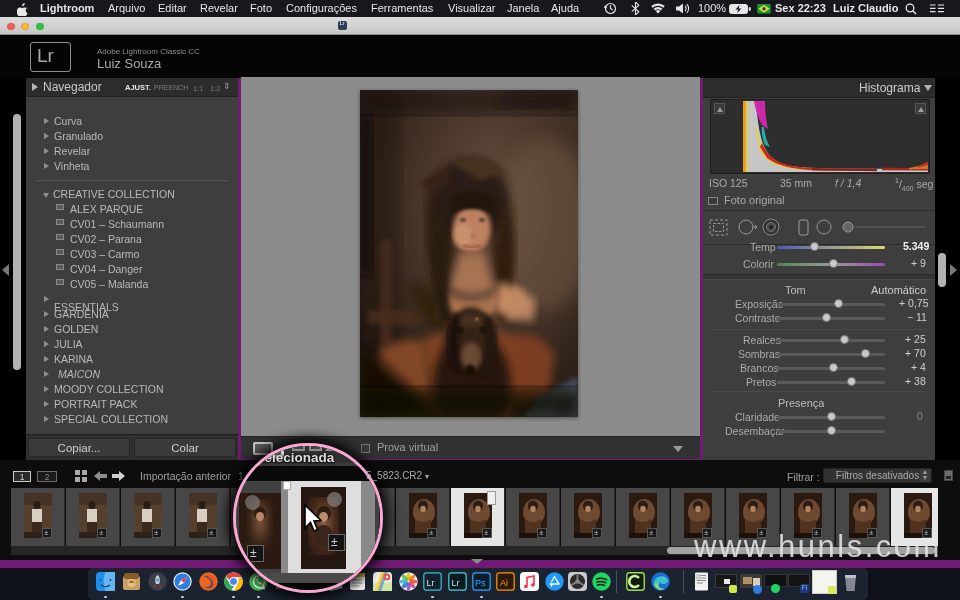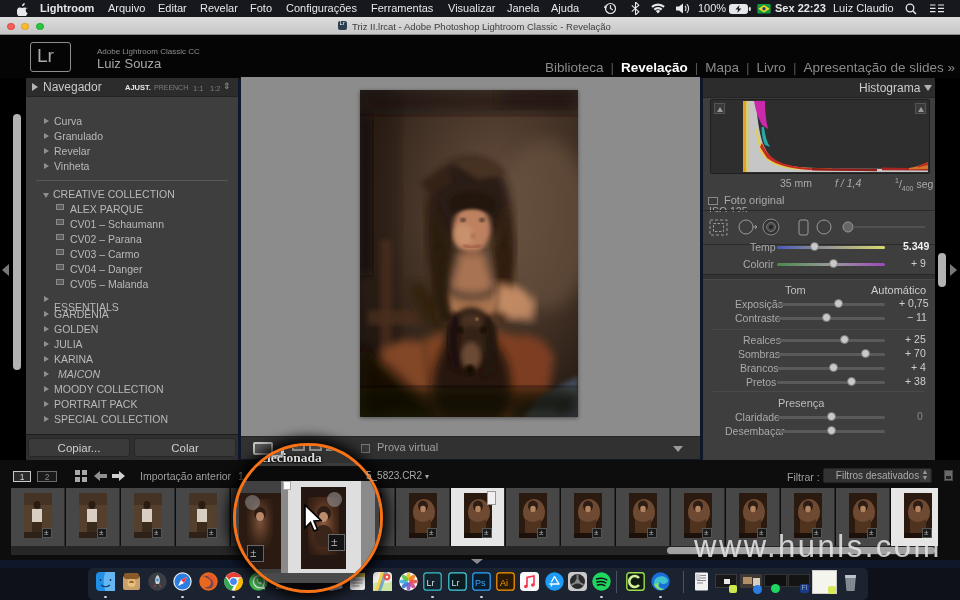--- a/index.html
+++ b/index.html
@@ -1,17 +1,17 @@
 <!DOCTYPE html>
 <html><head>
 <meta charset="utf-8">
 <style>
   * { margin:0; padding:0; box-sizing:border-box; }
   html,body { width:960px; height:600px; overflow:hidden; background:#000; font-family:"Liberation Sans", sans-serif; }
-  #stage { position:relative; width:960px; height:600px; background:#0f172a; }
+  #stage { position:relative; width:960px; height:600px; background:#701a75; }
   .abs { position:absolute; }
   .tx { white-space:nowrap; }
 </style>
 </head>
 <body>
 <div id="stage">
 
   <div class="abs" id="menubar" style="left:0;top:0;width:960px;height:17px;background:#16181d;color:#e6e7e9;font-size:11px;">
     <svg class="abs" style="left:17px;top:2.5px" width="11" height="13" viewBox="0 0 11 13">
         <path fill="#e6e7e9" d="M7.8 0c.1.8-.2 1.6-.7 2.2-.5.6-1.3 1-2 1-.1-.8.3-1.6.7-2.1C6.3.5 7.2.1 7.8 0zM10.3 4.6c-.1.1-1.6.9-1.6 2.7 0 2.1 1.8 2.8 1.9 2.8 0 .1-.3 1-1 2-.6.8-1.2 1.6-2.2 1.6-.9 0-1.2-.5-2.3-.5-1 0-1.4.5-2.3.5-.9 0-1.6-.9-2.2-1.7C-.2 10.3-.6 7.6.5 5.9c.5-.9 1.5-1.4 2.5-1.4.9 0 1.5.5 2.2.5.6 0 1.4-.6 2.5-.5.4 0 1.7.1 2.6 1.3z"></path>
@@ -47,49 +47,45 @@
         <rect x="0.5" y="0.5" width="18" height="9" rx="2" fill="#e6e7e9" stroke="#e6e7e9"></rect>
         <rect x="19.8" y="3" width="2" height="4" rx="1" fill="#e6e7e9"></rect>
         <path d="M10.5 1 6.5 5.4h2.6L8.3 9l4-4.4H9.7z" fill="#16181d"></path>
       </svg>
     <svg class="abs" style="left:757px;top:4px" width="14" height="9.5" viewBox="0 0 14 10">
         <rect width="14" height="10" rx="1" fill="#119b3e"></rect>
         <path d="M7 1 13 5 7 9 1 5z" fill="#f6d819"></path>
         <circle cx="7" cy="5" r="1.8" fill="#1b3c8c"></circle>
       </svg>
     <span class="abs tx" style="left:775px;top:2px;font-weight:bold;">Sex 22:23</span>
-    <span class="abs tx" style="left:833px;top:2px;font-weight:normal;">Luiz Claudio</span>
+    <span class="abs tx" style="left:833px;top:2px;font-weight:bold;">Luiz Claudio</span>
     <svg class="abs" style="left:905px;top:2.5px" width="12" height="12" viewBox="0 0 12 12">
         <circle cx="5" cy="5" r="3.8" fill="none" stroke="#e6e7e9" stroke-width="1.3"></circle>
         <path d="M8 8l3 3" stroke="#e6e7e9" stroke-width="1.5"></path>
       </svg>
     <svg class="abs" style="left:930px;top:3.5px" width="14" height="10" viewBox="0 0 14 10">
         <path d="M0 1h5.5M0 4.3h5.5M0 7.6h5.5M8 1h6M8 4.3h6M8 7.6h6" stroke="#e6e7e9" stroke-width="1.2"></path>
       </svg>
   </div>
 
   <div class="abs" id="titlebar" style="left:0;top:17px;width:960px;height:18px;background:linear-gradient(#dcdcdc,#c7c7c7);border-bottom:1px solid #8a8a8a;">
     <div class="abs" style="left:7px;top:5.5px;width:7.5px;height:7.5px;border-radius:50%;background:#f85f57;border:0.5px solid #d9453c;"></div>
     <div class="abs" style="left:21px;top:5.5px;width:7.5px;height:7.5px;border-radius:50%;background:#fdbb2f;border:0.5px solid #dd9f23;"></div>
     <div class="abs" style="left:36px;top:5.5px;width:7.5px;height:7.5px;border-radius:50%;background:#29c73f;border:0.5px solid #1da62f;"></div>
     <div class="abs" style="left:338px;top:4px;width:9px;height:9px;border-radius:2px;background:#2c3e50;">
         <span style="position:absolute;left:1.5px;top:-1px;color:#fff;font-size:6px;">Lr</span>
       </div>
-    <span class="abs tx" style="left:352px;top:3.5px;font-size:9.5px;color:#3c3c3c;">Triz II.lrcat - Adobe Photoshop Lightroom Classic - Revelação</span>
   </div>
 
   <div class="abs" id="lrheader" style="left:0;top:35px;width:960px;height:43px;background:#050505;">
     <div class="abs" style="left:30px;top:7px;width:41px;height:30px;border:1.5px solid #8e8e8e;border-radius:3px;color:#aaaaaa;font-size:19px;">
         <span style="position:absolute;left:6px;top:2px;">Lr</span>
       </div>
     <span class="abs tx" style="left:97px;top:12px;font-size:8px;color:#8f8f8f;">Adobe Lightroom Classic CC</span>
     <span class="abs tx" style="left:97px;top:21px;font-size:13px;color:#a8a8a8;">Luiz Souza</span>
-    <div class="abs tx" style="left:440px;top:25px;width:515px;font-size:13.5px;color:#8a8a8a;text-align:right;">
-      <span>Biblioteca</span><span style="color:#555;padding:0 7px;">|</span><span style="color:#fff;font-weight:bold;">Revelação</span><span style="color:#555;padding:0 7px;">|</span><span>Mapa</span><span style="color:#555;padding:0 7px;">|</span><span>Livro</span><span style="color:#555;padding:0 7px;">|</span><span>Apresentação de slides »</span>
-    </div>
   </div>
 
   <div class="abs" style="left:0;top:78px;width:26px;height:384px;background:#000;">
     <div class="abs" style="left:13px;top:36px;width:8px;height:256px;background:#b2b2b2;border-radius:4px;"></div>
     <div class="abs" style="left:2px;top:186px;width:0;height:0;border-top:6px solid transparent;border-bottom:6px solid transparent;border-right:7px solid #787878;"></div>
   </div>
 
   <div class="abs" id="leftpanel" style="left:26px;top:78px;width:212px;height:384px;background:#3e3e3e;">
     <div class="abs" style="left:0;top:0;width:212px;height:19px;background:#2c2c2c;border-bottom:1px solid #232323;">
       <span class="abs" style="left:6px;top:5px;width:0;height:0;border-left:6px solid #b5b5b5;border-top:4.5px solid transparent;border-bottom:4.5px solid transparent;"></span>
@@ -267,21 +263,21 @@
           <path d="M31 0 L34 0 L34 71 L31 71 Z" fill="#e8a020"></path>
           <path d="M34 0 L36.5 0 L36.5 71 L34 71 Z" fill="#e2cf4a" opacity="0.65"></path>
         </svg>
         <div class="abs" style="left:3px;top:3px;width:11px;height:11px;background:#3a3a3a;border:1px solid #555;">
             <span style="position:absolute;left:2px;top:2.5px;width:0;height:0;border-bottom:5px solid #999;border-left:3.5px solid transparent;border-right:3.5px solid transparent;"></span>
           </div>
         <div class="abs" style="left:204px;top:3px;width:11px;height:11px;background:#3a3a3a;border:1px solid #555;">
             <span style="position:absolute;left:2px;top:2.5px;width:0;height:0;border-bottom:5px solid #999;border-left:3.5px solid transparent;border-right:3.5px solid transparent;"></span>
           </div>
       </div>
-      <span class="abs tx" style="left:6px;top:99px;margin-top:28px;">ISO 125</span>
+      <span class="abs tx" style="left:6px;top:99px;">ISO 125</span>
       <span class="abs tx" style="left:77px;top:99px;">35 mm</span>
       <span class="abs tx" style="left:132px;top:99px;font-style:italic;">f / 1,4</span>
       <span class="abs tx" style="left:192px;top:99px;"><sup style="font-size:7px;">1</sup>/<sub style="font-size:7px;">400</sub> seg</span>
       <span class="abs" style="left:5px;top:119px;width:10px;height:8px;border:1px solid #888;background:#3a3a3a;"></span>
       <span class="abs tx" style="left:21px;top:116px;font-size:11px;">Foto original</span>
       <div class="abs" style="left:0;top:132px;width:232px;height:1px;background:#2a2a2a;"></div>
 
       <svg class="abs" style="left:0;top:134px;" width="232" height="32" viewBox="0 0 232 32">
         <rect width="232" height="32" fill="#3e3e3e"></rect>
         <g stroke="#9a9a9a" fill="none">
@@ -765,21 +761,21 @@
       <div class="abs" style="left:431px;top:595.5px;width:2.5px;height:2.5px;border-radius:50%;background:#cfcfcf;"></div>
       <div class="abs" style="left:480px;top:595.5px;width:2.5px;height:2.5px;border-radius:50%;background:#cfcfcf;"></div>
       <div class="abs" style="left:600px;top:595.5px;width:2.5px;height:2.5px;border-radius:50%;background:#cfcfcf;"></div>
       <div class="abs" style="left:659px;top:595.5px;width:2.5px;height:2.5px;border-radius:50%;background:#cfcfcf;"></div>
     </div>
   </div>
 
   <div class="abs tx" style="left:694px;top:529px;font-size:31px;color:rgba(228,228,228,0.88);letter-spacing:2.5px;">www.hunls.com</div>
 
   <div id="loupe" class="abs" style="left:233px;top:443px;width:150px;height:150px;">
-      <div class="abs" style="left:0;top:0;width:150px;height:150px;border-radius:50%;background:#3a3a3a;overflow:hidden;box-shadow:0 0 12px 6px rgba(0,0,0,0.85);border:3px solid #f97316;font-family:Liberation Serif, serif;">
+      <div class="abs" style="left:0;top:0;width:150px;height:150px;border-radius:50%;background:#3a3a3a;overflow:hidden;box-shadow:0 0 12px 6px rgba(0,0,0,0.85);border:3px solid #f9a8d4;">
 
       <div class="abs" style="left:-3px;top:-7px;width:160px;height:24px;background:#313131;"></div>
       <div class="abs" style="left:14px;top:-10px;width:34px;height:22px;border:3.5px solid #d0d0d0;border-radius:4px;background:#5d5d5d;"></div>
       <div class="abs" style="left:56px;top:-8px;width:13px;height:13px;border:2px solid #8a8a8a;background:#444;"></div>
       <div class="abs" style="left:73px;top:-8px;width:13px;height:13px;border:2px solid #8a8a8a;background:#444;"></div>
       <div class="abs" style="left:90px;top:-8px;width:13px;height:13px;border:2px solid #8a8a8a;background:#444;"></div>
       <span class="abs tx" style="left:6px;top:4px;font-size:13.5px;font-weight:bold;color:#dedede;text-shadow:0 1px 3px #000,0 0 2px #000;">/2 selecionada</span>
 
       <div class="abs" style="left:-3px;top:20px;width:160px;height:15px;background:#0a0a0a;"></div>
       <span class="abs tx" style="left:6px;top:21px;font-size:11px;color:#b0b0b0;">1</span>

